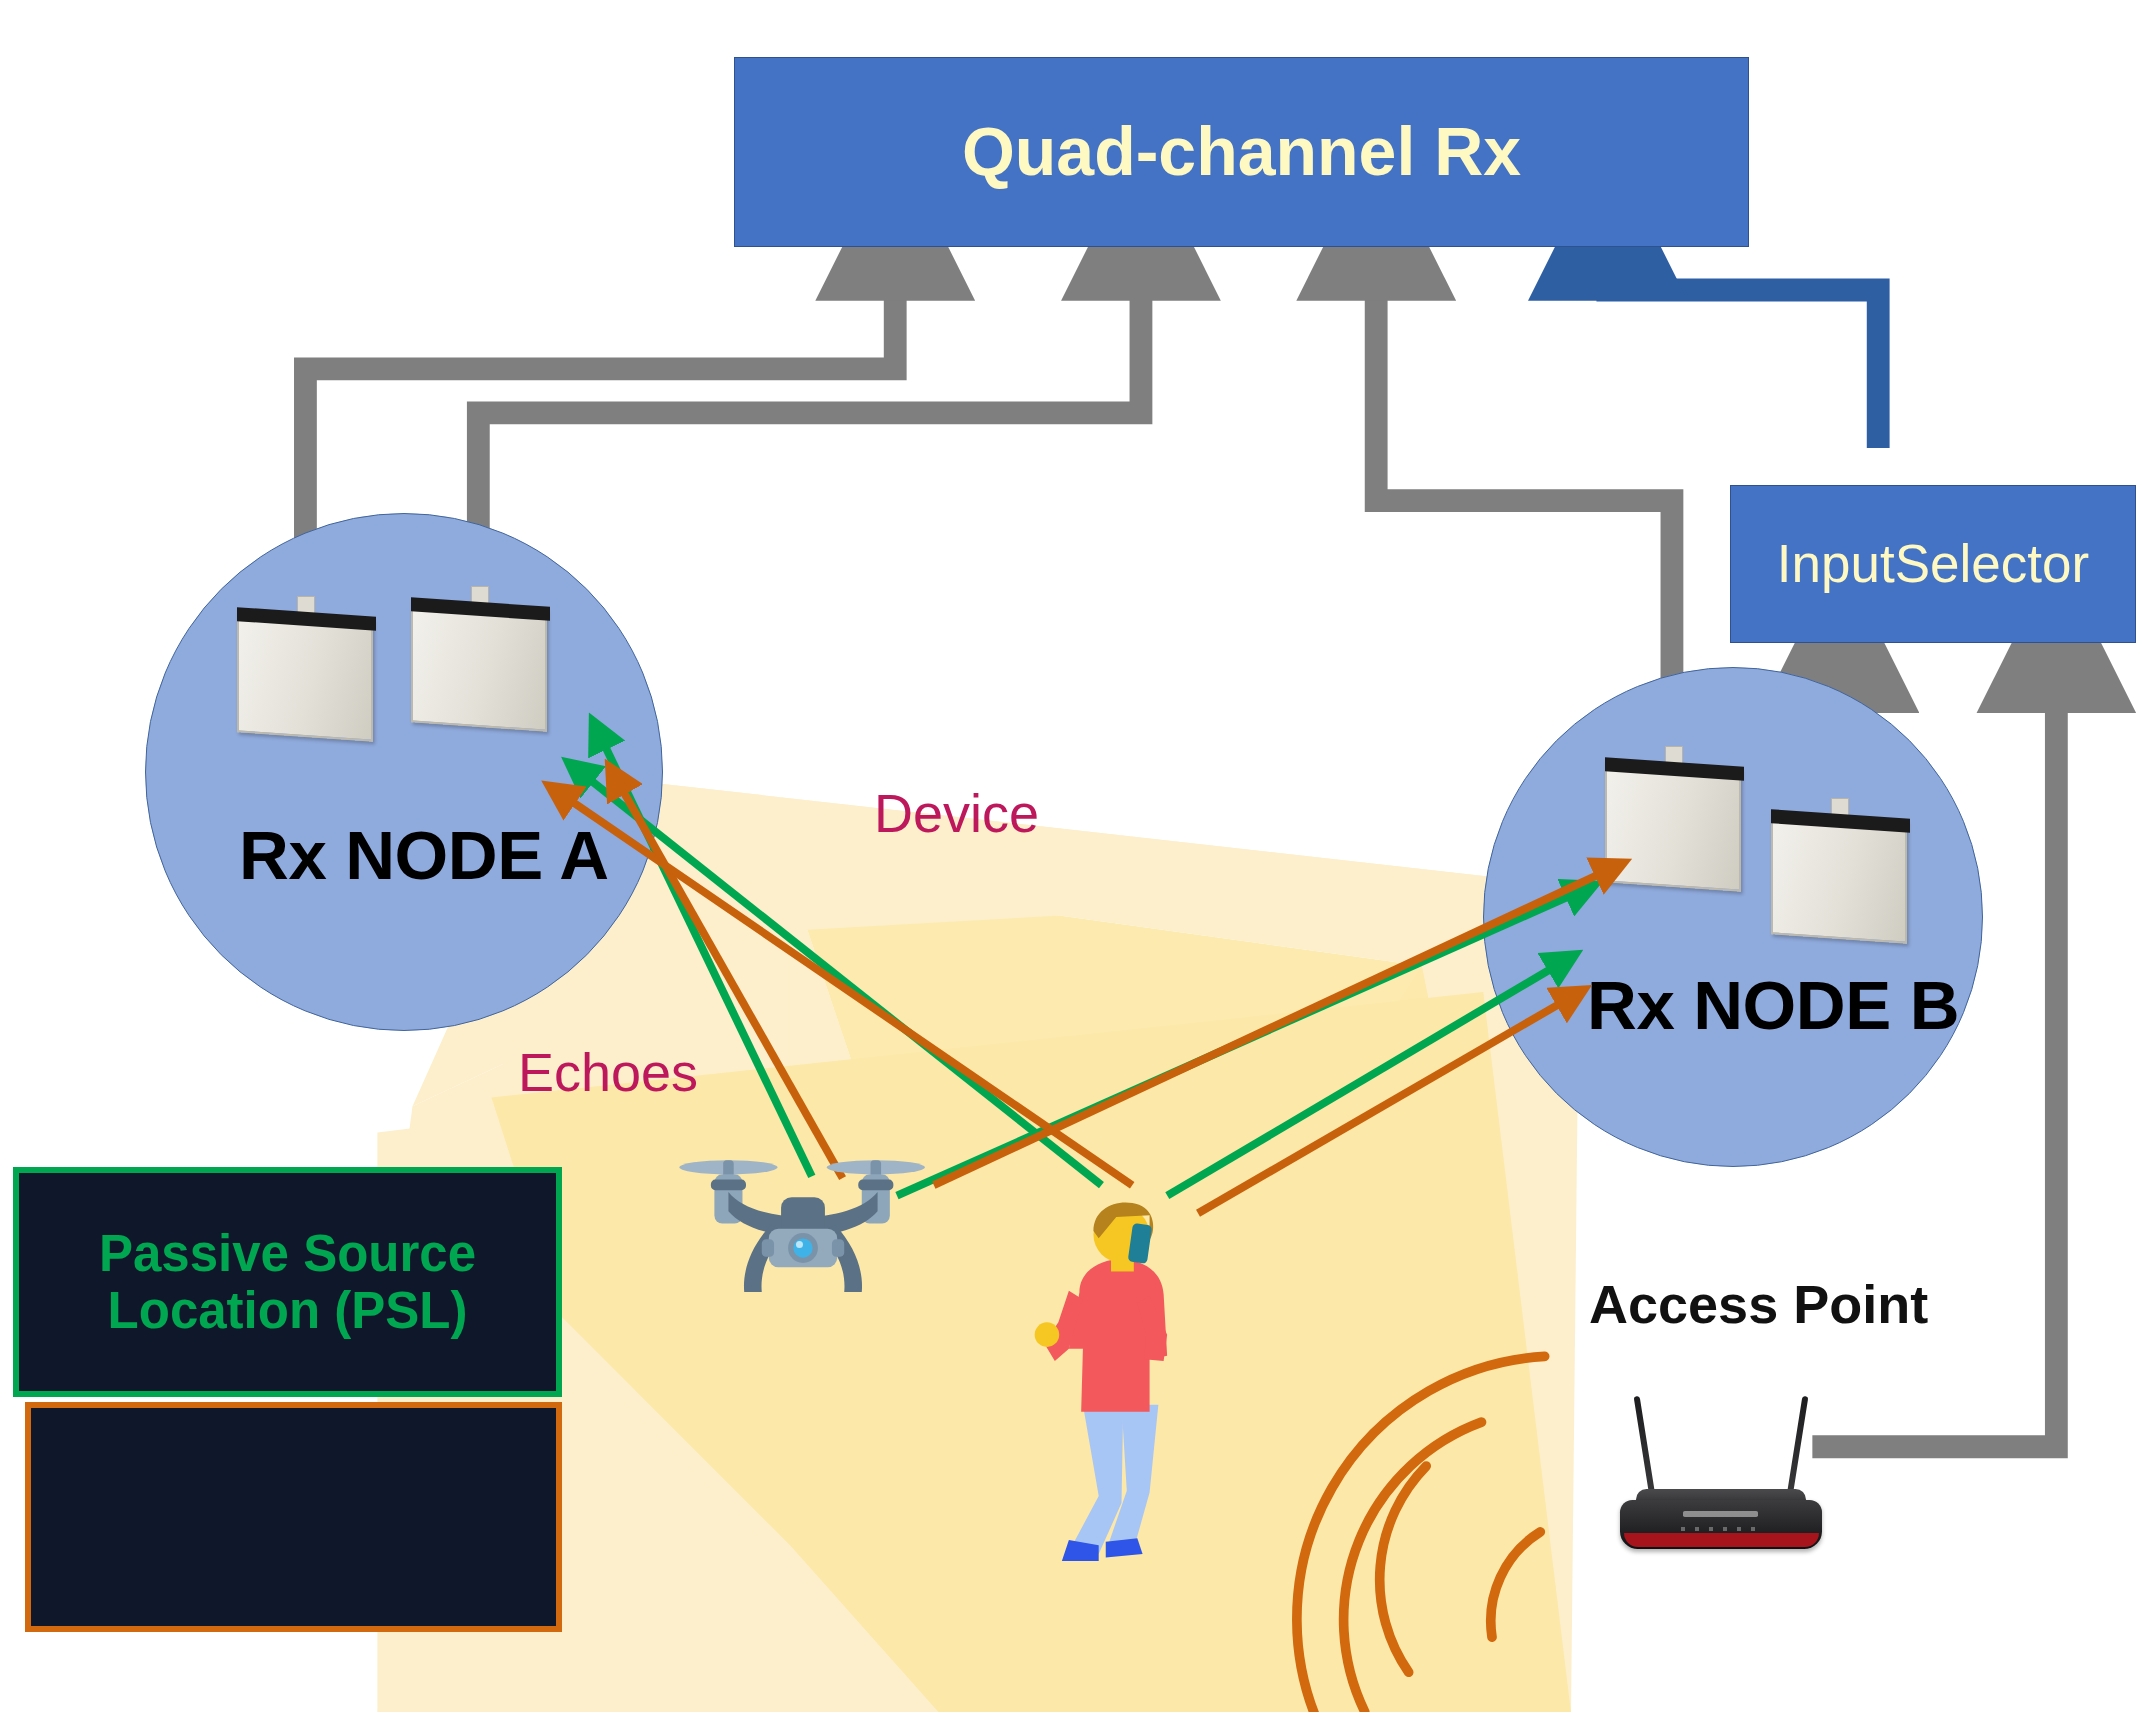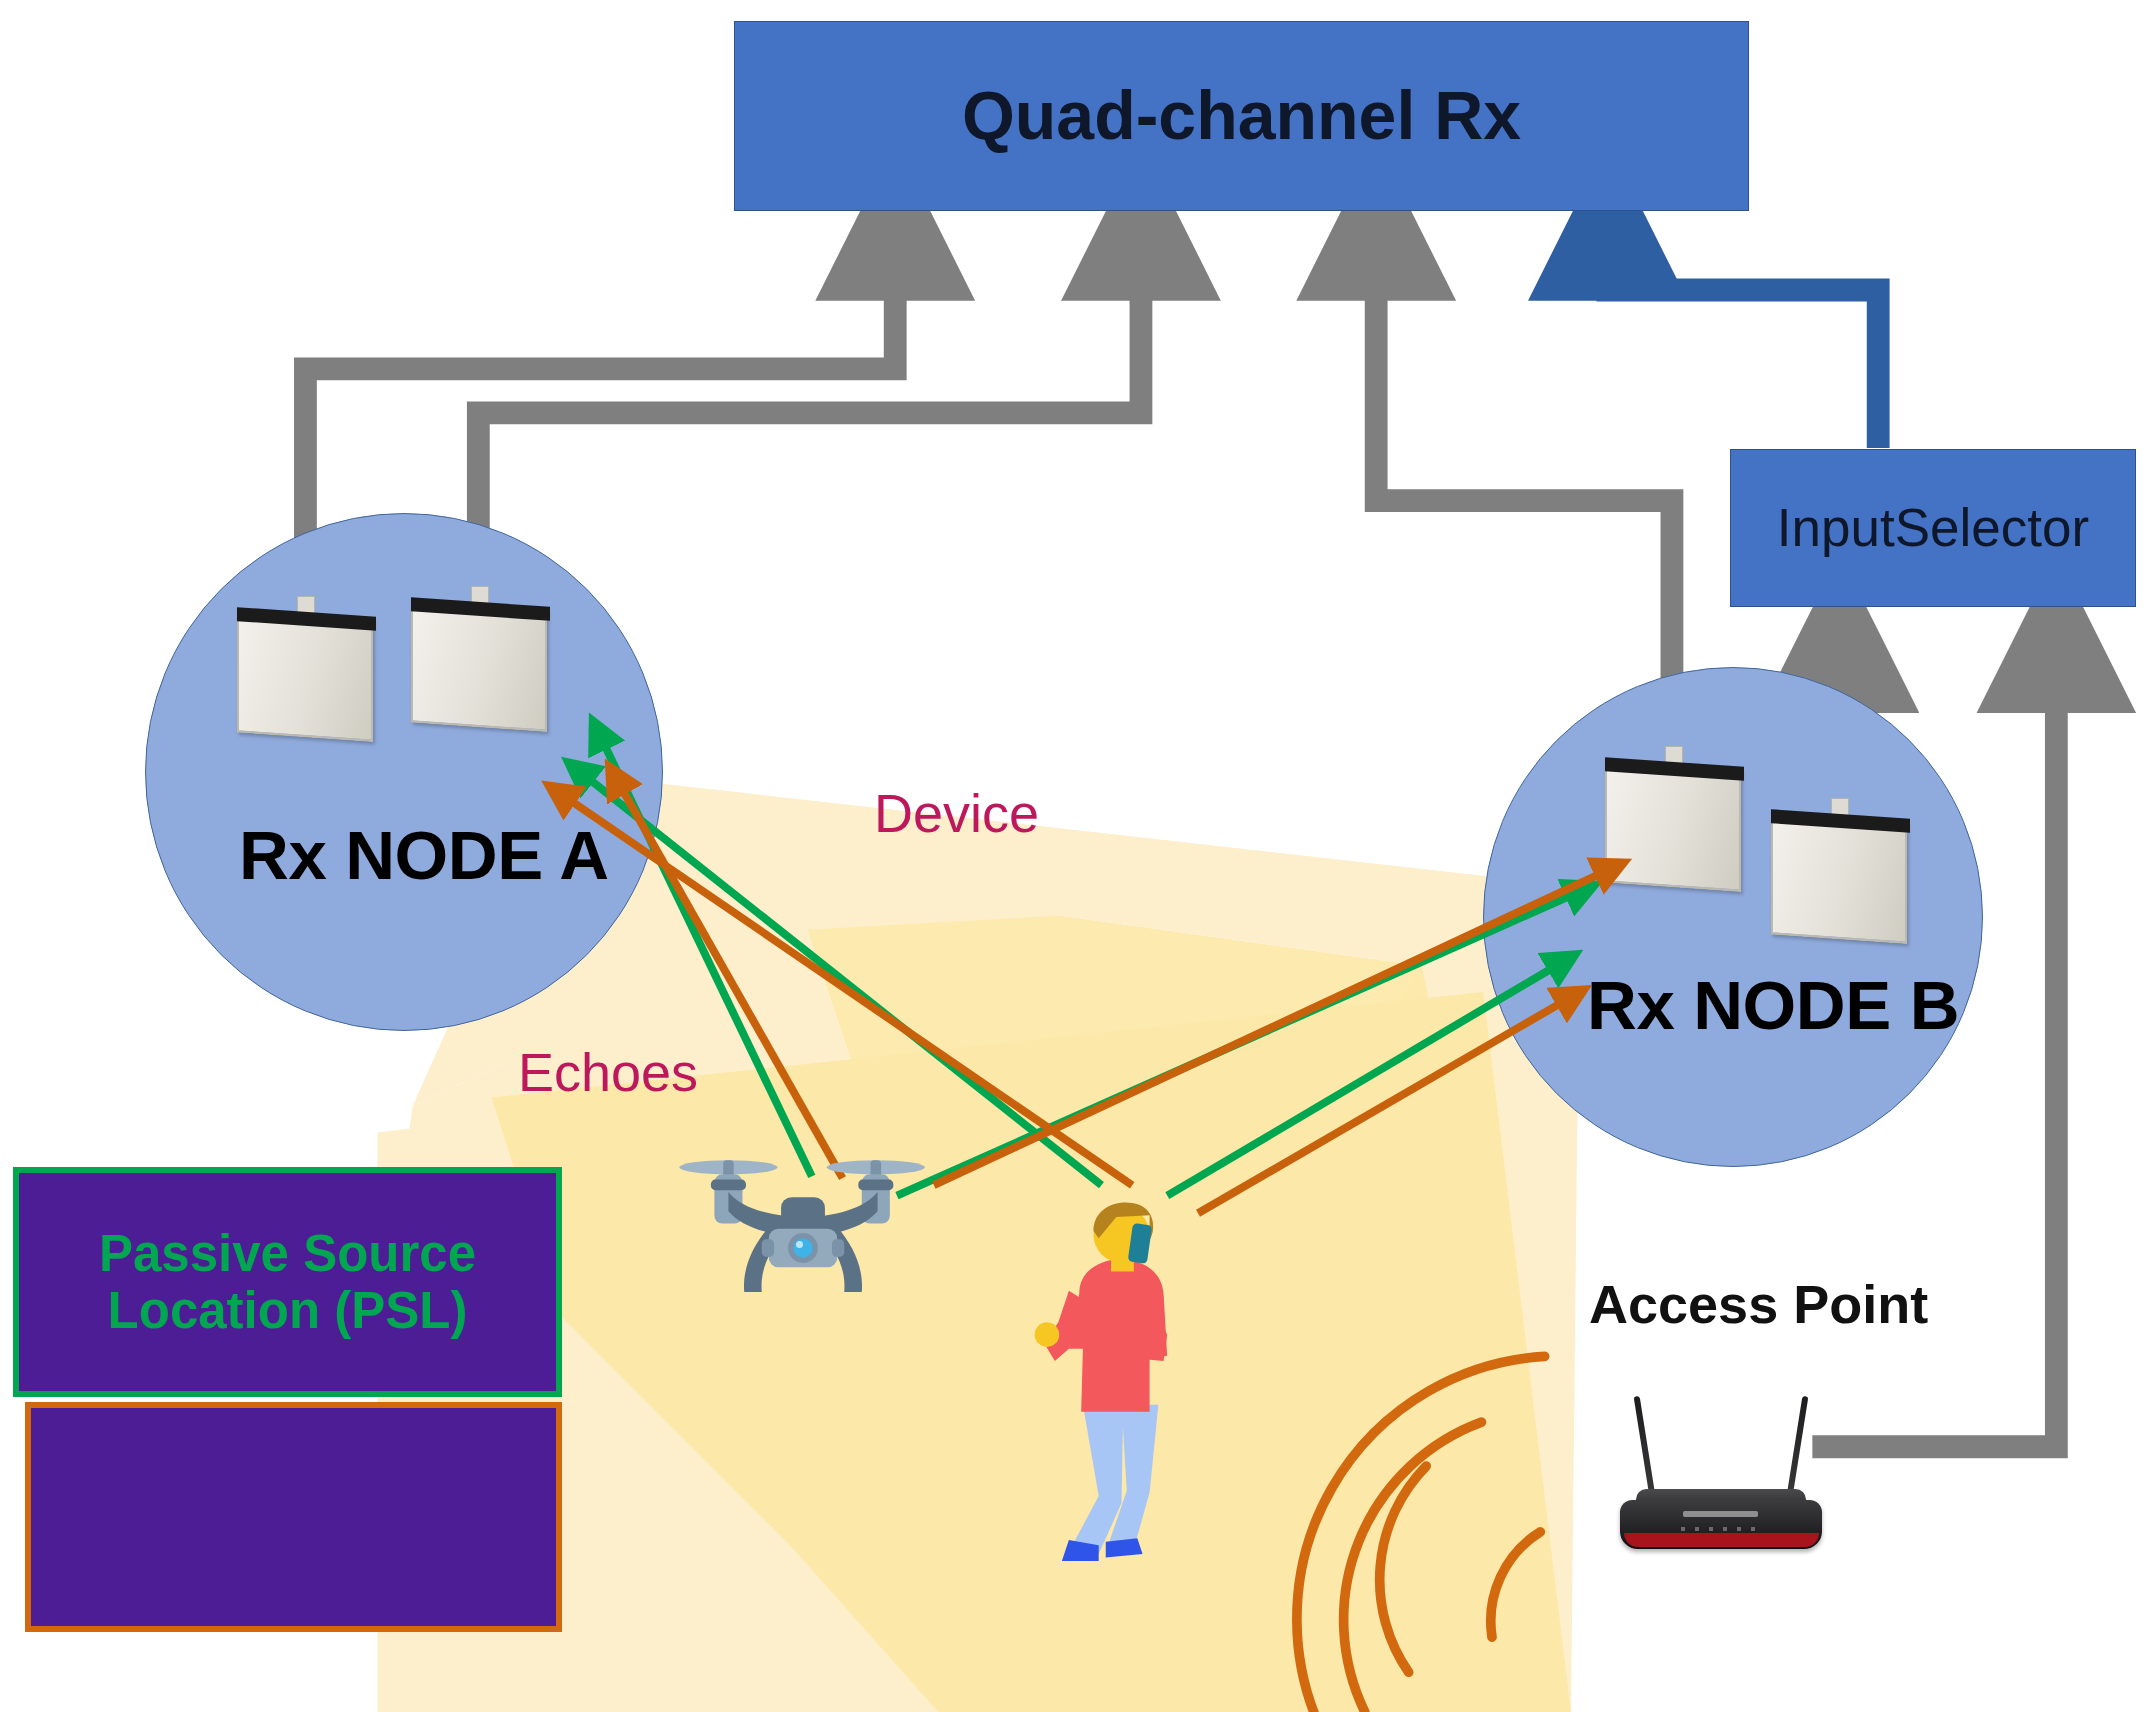--- a/index.html
+++ b/index.html
@@ -24,26 +24,27 @@
     top: 0;
     width: 2145px;
     height: 1713px;
   }
   
   .procbox {
     position: absolute;
     box-sizing: border-box;
     background: #4472C4;
     border: 1.8px solid #2F528F;
-    color: #0f172a;
+    color: #fef9c3;
     display: flex;
     align-items: center;
     justify-content: center;
     text-align: left;
     line-height: 1.05;
+    margin-top: 36px;
   }
   #quad-box {
     left: 734px; top: 21px; width: 1015px; height: 190px;
     font-size: 68px;
     font-weight: bold;
   }
   #selector-box {
     left: 1730px; top: 449px; width: 406px; height: 158px;
     font-size: 53px;
     font-weight: normal;
@@ -104,21 +105,21 @@
     background: #dedbd3;
     border: 1.8px solid #b8b4a9;
     box-sizing: border-box;
     top: -17.6px;
   }
 
   
   .legend-box {
     position: absolute;
     box-sizing: border-box;
-    background: #4c1d95;
+    background: #0f172a;
     display: flex;
     flex-direction: column;
     align-items: center;
     justify-content: center;
     text-align: center;
     font-weight: bold;
     line-height: 1.12;
   }
   #legend-psl {
     left: 13px; top: 1167px; width: 549px; height: 230px;

